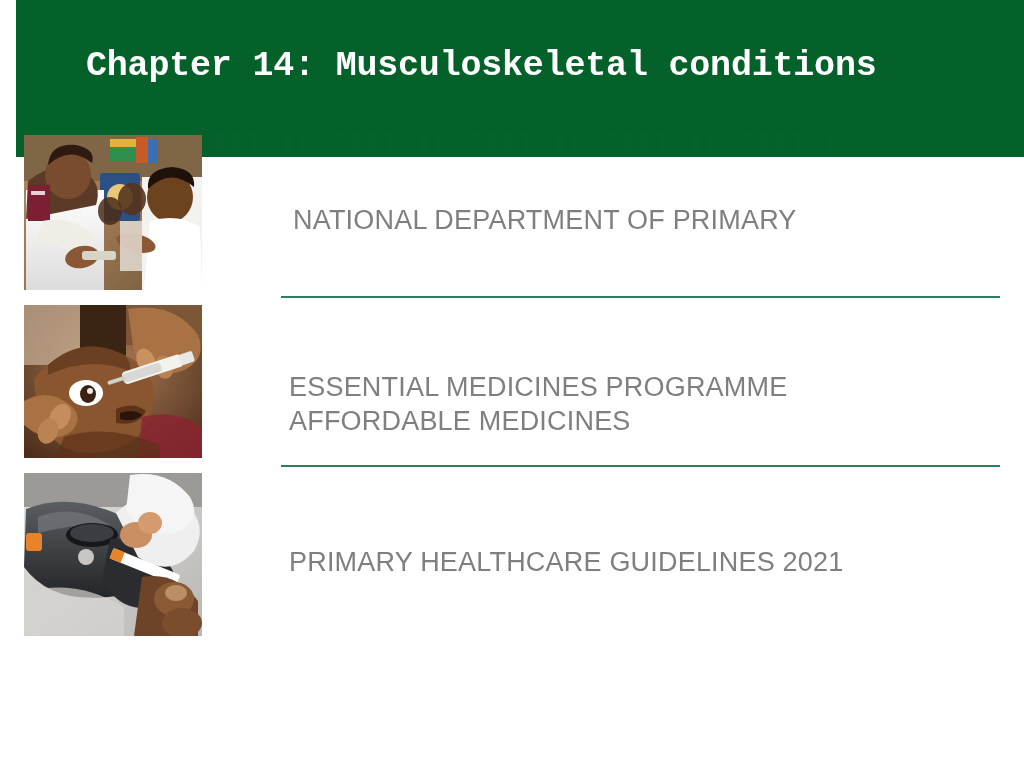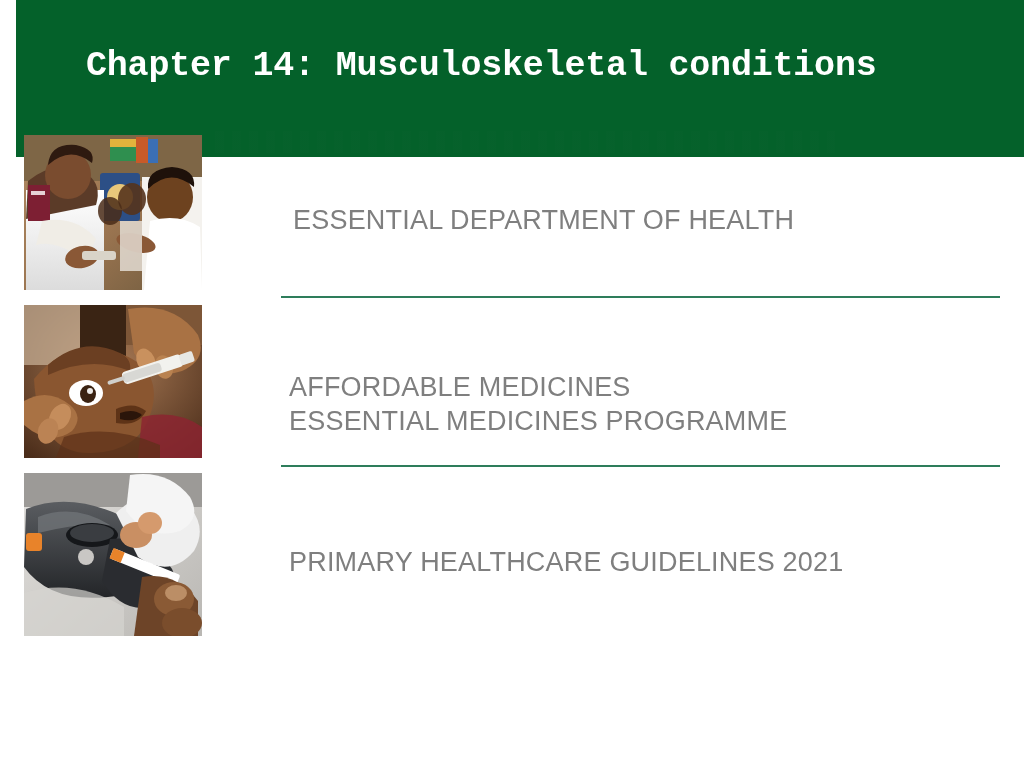--- a/index.html
+++ b/index.html
@@ -217,28 +217,28 @@
     </g>
     <path d="M118 104 q34 -6 56 24 l0 35 h-64 z" fill="#6d4428"></path>
     <ellipse cx="150" cy="126" rx="20" ry="17" fill="#8a5a35"></ellipse>
     <ellipse cx="158" cy="150" rx="20" ry="15" fill="#7a4d2c"></ellipse>
     <ellipse cx="152" cy="120" rx="11" ry="8" fill="#c79b73" opacity="0.8"></ellipse>
     <path d="M0 120 q50 -16 100 14 l0 29 h-100 z" fill="#d6d4d0" opacity="0.7"></path>
   </svg>
 </div>
 
 <div class="text-block block-1">
-  <div>ESSENTIAL DEPARTMENT OF HEALTH</div>
+  <div>NATIONAL DEPARTMENT OF PRIMARY</div>
 </div>
 
 <div class="divider divider-1"></div>
 
 <div class="text-block block-2">
+  <div>ESSENTIAL MEDICINES PROGRAMME</div>
   <div>AFFORDABLE MEDICINES</div>
-  <div>ESSENTIAL MEDICINES PROGRAMME</div>
 </div>
 
 <div class="divider divider-2"></div>
 
 <div class="text-block block-3">
   <div>PRIMARY HEALTHCARE GUIDELINES 2021</div>
 </div>
 
 <div class="footer">
 

